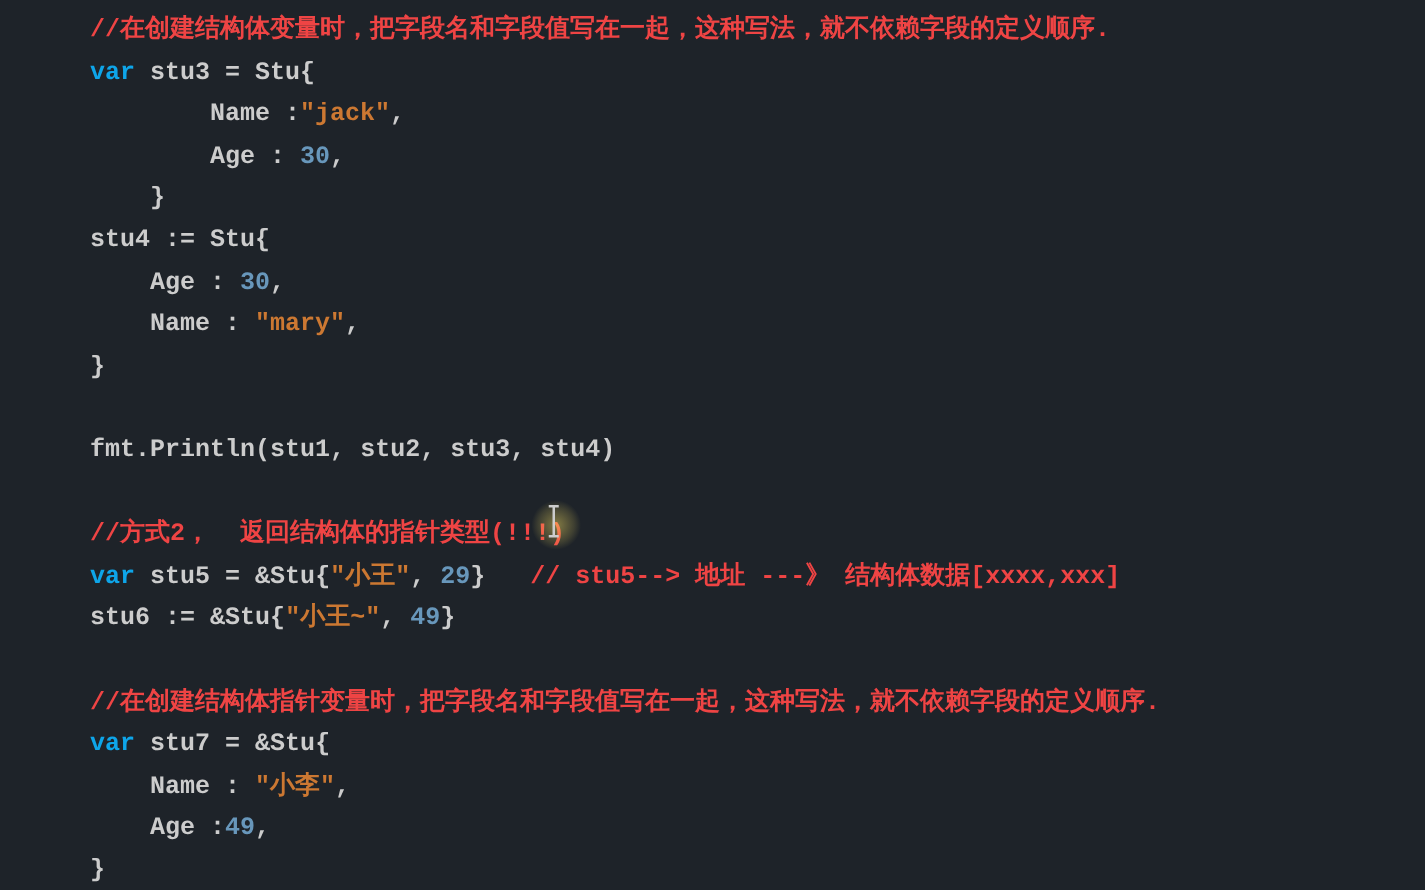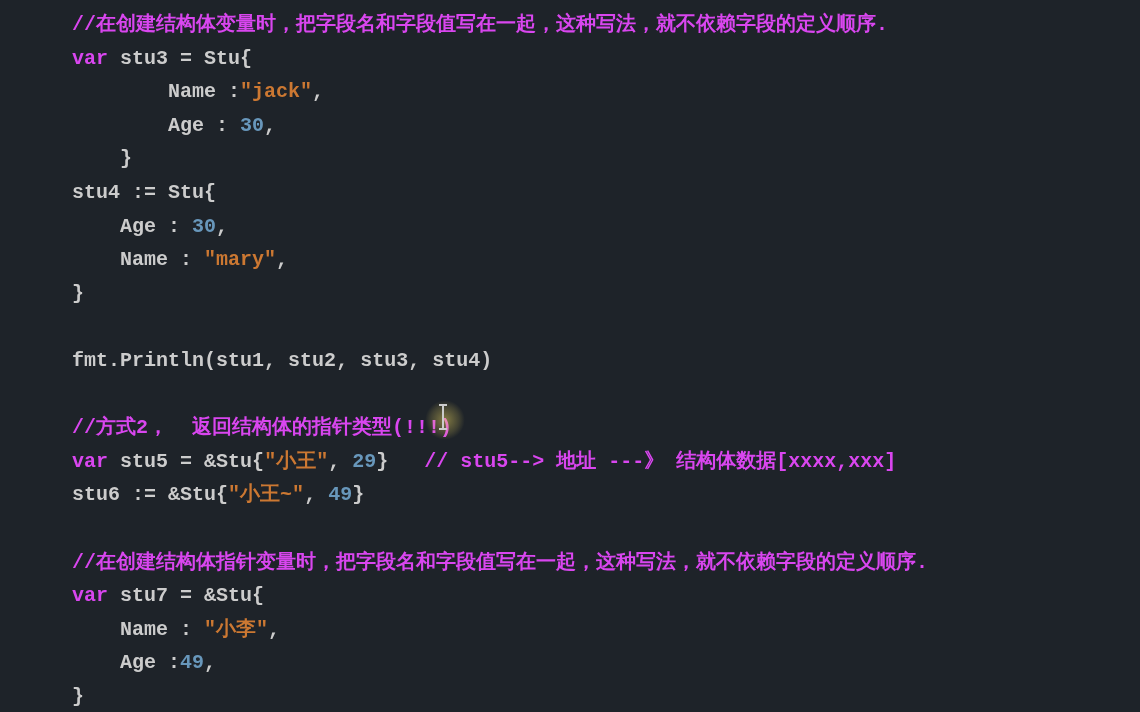--- a/index.html
+++ b/index.html
@@ -17,22 +17,22 @@
       padding: 8px 0;
       width: 1140px;
       height: 712px;
       overflow: hidden;
       position: relative;
     }
     .code-line {
       white-space: pre;
       padding-left: 24px;
     }
-    .comment { color: #d946ef; }
-    .keyword { color: #d946ef; }
+    .comment { color: #ef4444; }
+    .keyword { color: #0ea5e9; }
     .identifier { color: #cccccc; font-family: Liberation Mono, monospace; }
     .string { color: #cc7832; }
     .number { color: #6897bb; }
     .operator { color: #cccccc; }
     .punct { color: #cccccc; }
     .cursor-highlight {
       position: absolute;
       left: 425px;
       top: 400px;
       width: 40px;

